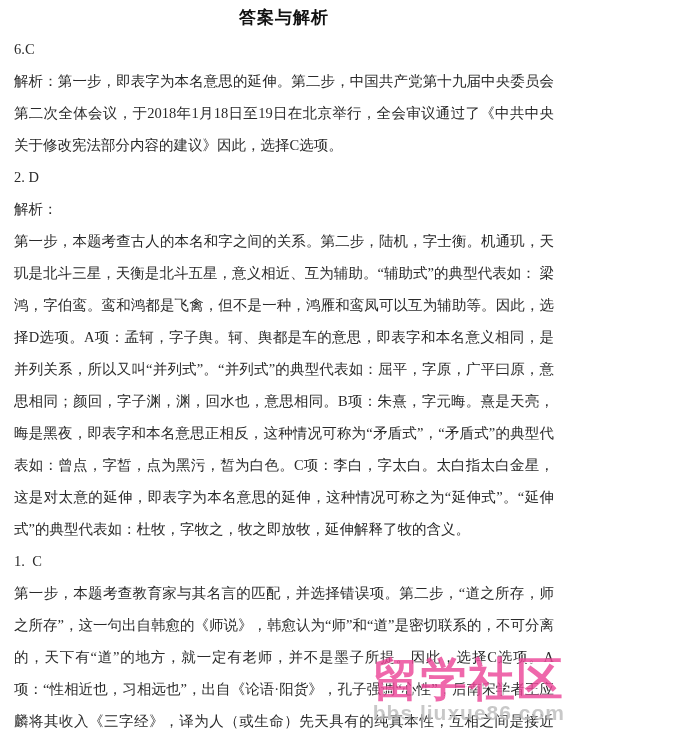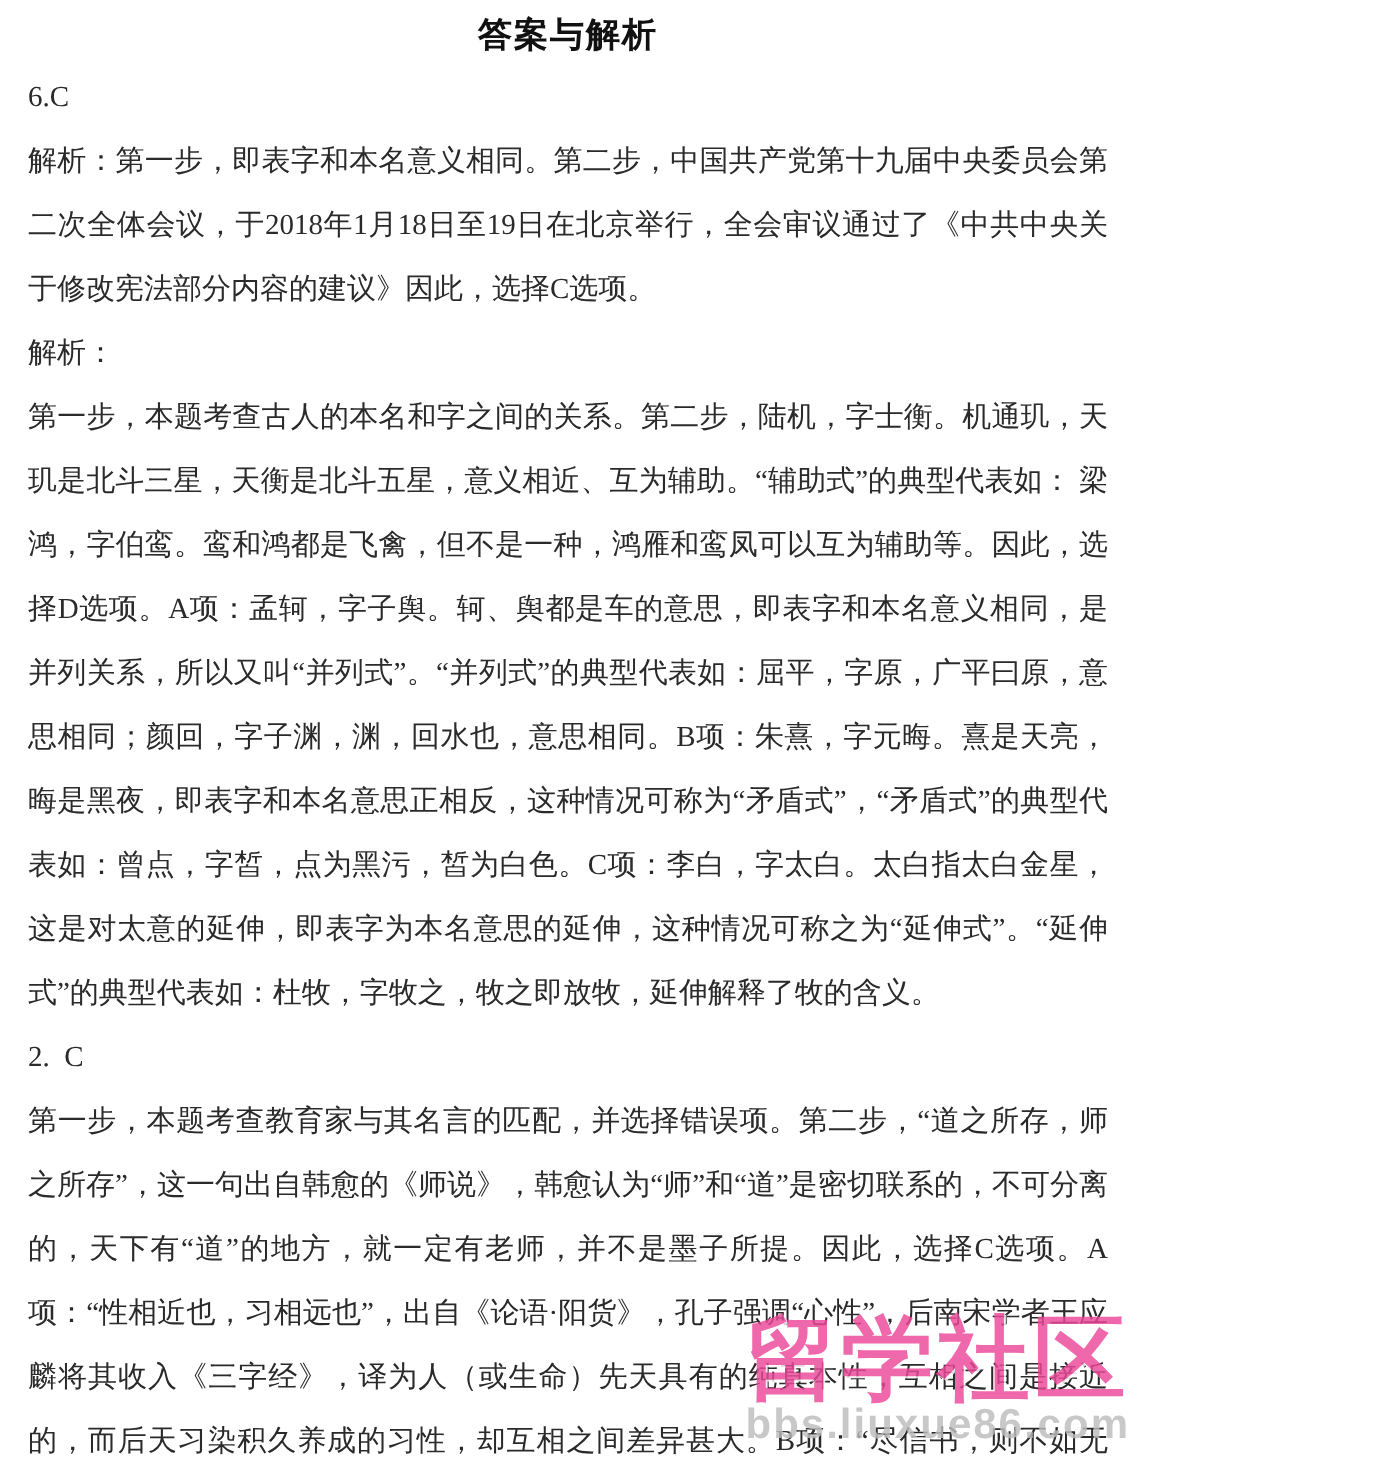--- a/index.html
+++ b/index.html
@@ -67,30 +67,31 @@
 </style>
 </head>
 <body>
 
 <div class="page">
 
   <h1 class="title">答案与解析</h1>
 
   <section>
     <div class="answer-number">6.C</div>
-    <p class="answer-body">解析：第一步，即表字和本名意义相同。第二步，中国共产党第十九届中央委员会第二次全体会议，于2018年1月18日至19日在北京举行，全会审议通过了《中共中央关于修改宪法部分内容的建议》因此，选择C选项。</p>
+    <p class="answer-body">解析：第一步，即表字为本名意思的延伸。第二步，中国共产党第十九届中央委员会第二次全体会议，于2018年1月18日至19日在北京举行，全会审议通过了《中共中央关于修改宪法部分内容的建议》因此，选择C选项。</p>
   </section>
 
   <section>
+    <div class="answer-number">2. D</div>
     <div class="answer-body">解析：</div>
     <p class="answer-body">第一步，本题考查古人的本名和字之间的关系。第二步，陆机，字士衡。机通玑，天玑是北斗三星，天衡是北斗五星，意义相近、互为辅助。“辅助式”的典型代表如： 梁鸿，字伯鸾。鸾和鸿都是飞禽，但不是一种，鸿雁和鸾凤可以互为辅助等。因此，选择D选项。A项：孟轲，字子舆。轲、舆都是车的意思，即表字和本名意义相同，是并列关系，所以又叫“并列式”。“并列式”的典型代表如：屈平，字原，广平曰原，意思相同；颜回，字子渊，渊，回水也，意思相同。B项：朱熹，字元晦。熹是天亮，晦是黑夜，即表字和本名意思正相反，这种情况可称为“矛盾式”，“矛盾式”的典型代表如：曾点，字皙，点为黑污，皙为白色。C项：李白，字太白。太白指太白金星，这是对太意的延伸，即表字为本名意思的延伸，这种情况可称之为“延伸式”。“延伸式”的典型代表如：杜牧，字牧之，牧之即放牧，延伸解释了牧的含义。</p>
   </section>
 
   <section>
-    <div class="answer-number">2.  C</div>
+    <div class="answer-number">1.  C</div>
     <p class="answer-body">第一步，本题考查教育家与其名言的匹配，并选择错误项。第二步，“道之所存，师之所存”，这一句出自韩愈的《师说》，韩愈认为“师”和“道”是密切联系的，不可分离的，天下有“道”的地方，就一定有老师，并不是墨子所提。因此，选择C选项。A项：“性相近也，习相远也”，出自《论语·阳货》，孔子强调“心性”，后南宋学者王应麟将其收入《三字经》，译为人（或生命）先天具有的纯真本性，互相之间是接近的，而后天习染积久养成的习性，却互相之间差异甚大。B项：“尽信书，则不如无书”，出自《孟子》，译为完全相信《尚书》，那还不如没有《尚书》，孟子强调追求精辟透脱的读书法，要求读书时应该善于独立思考问题。</p>
   </section>
 
   <div class="watermark">
     <div class="wm-logo">留学社区</div>
     <div class="wm-site">bbs.liuxue86.com</div>
   </div>
 
 </div>
 

